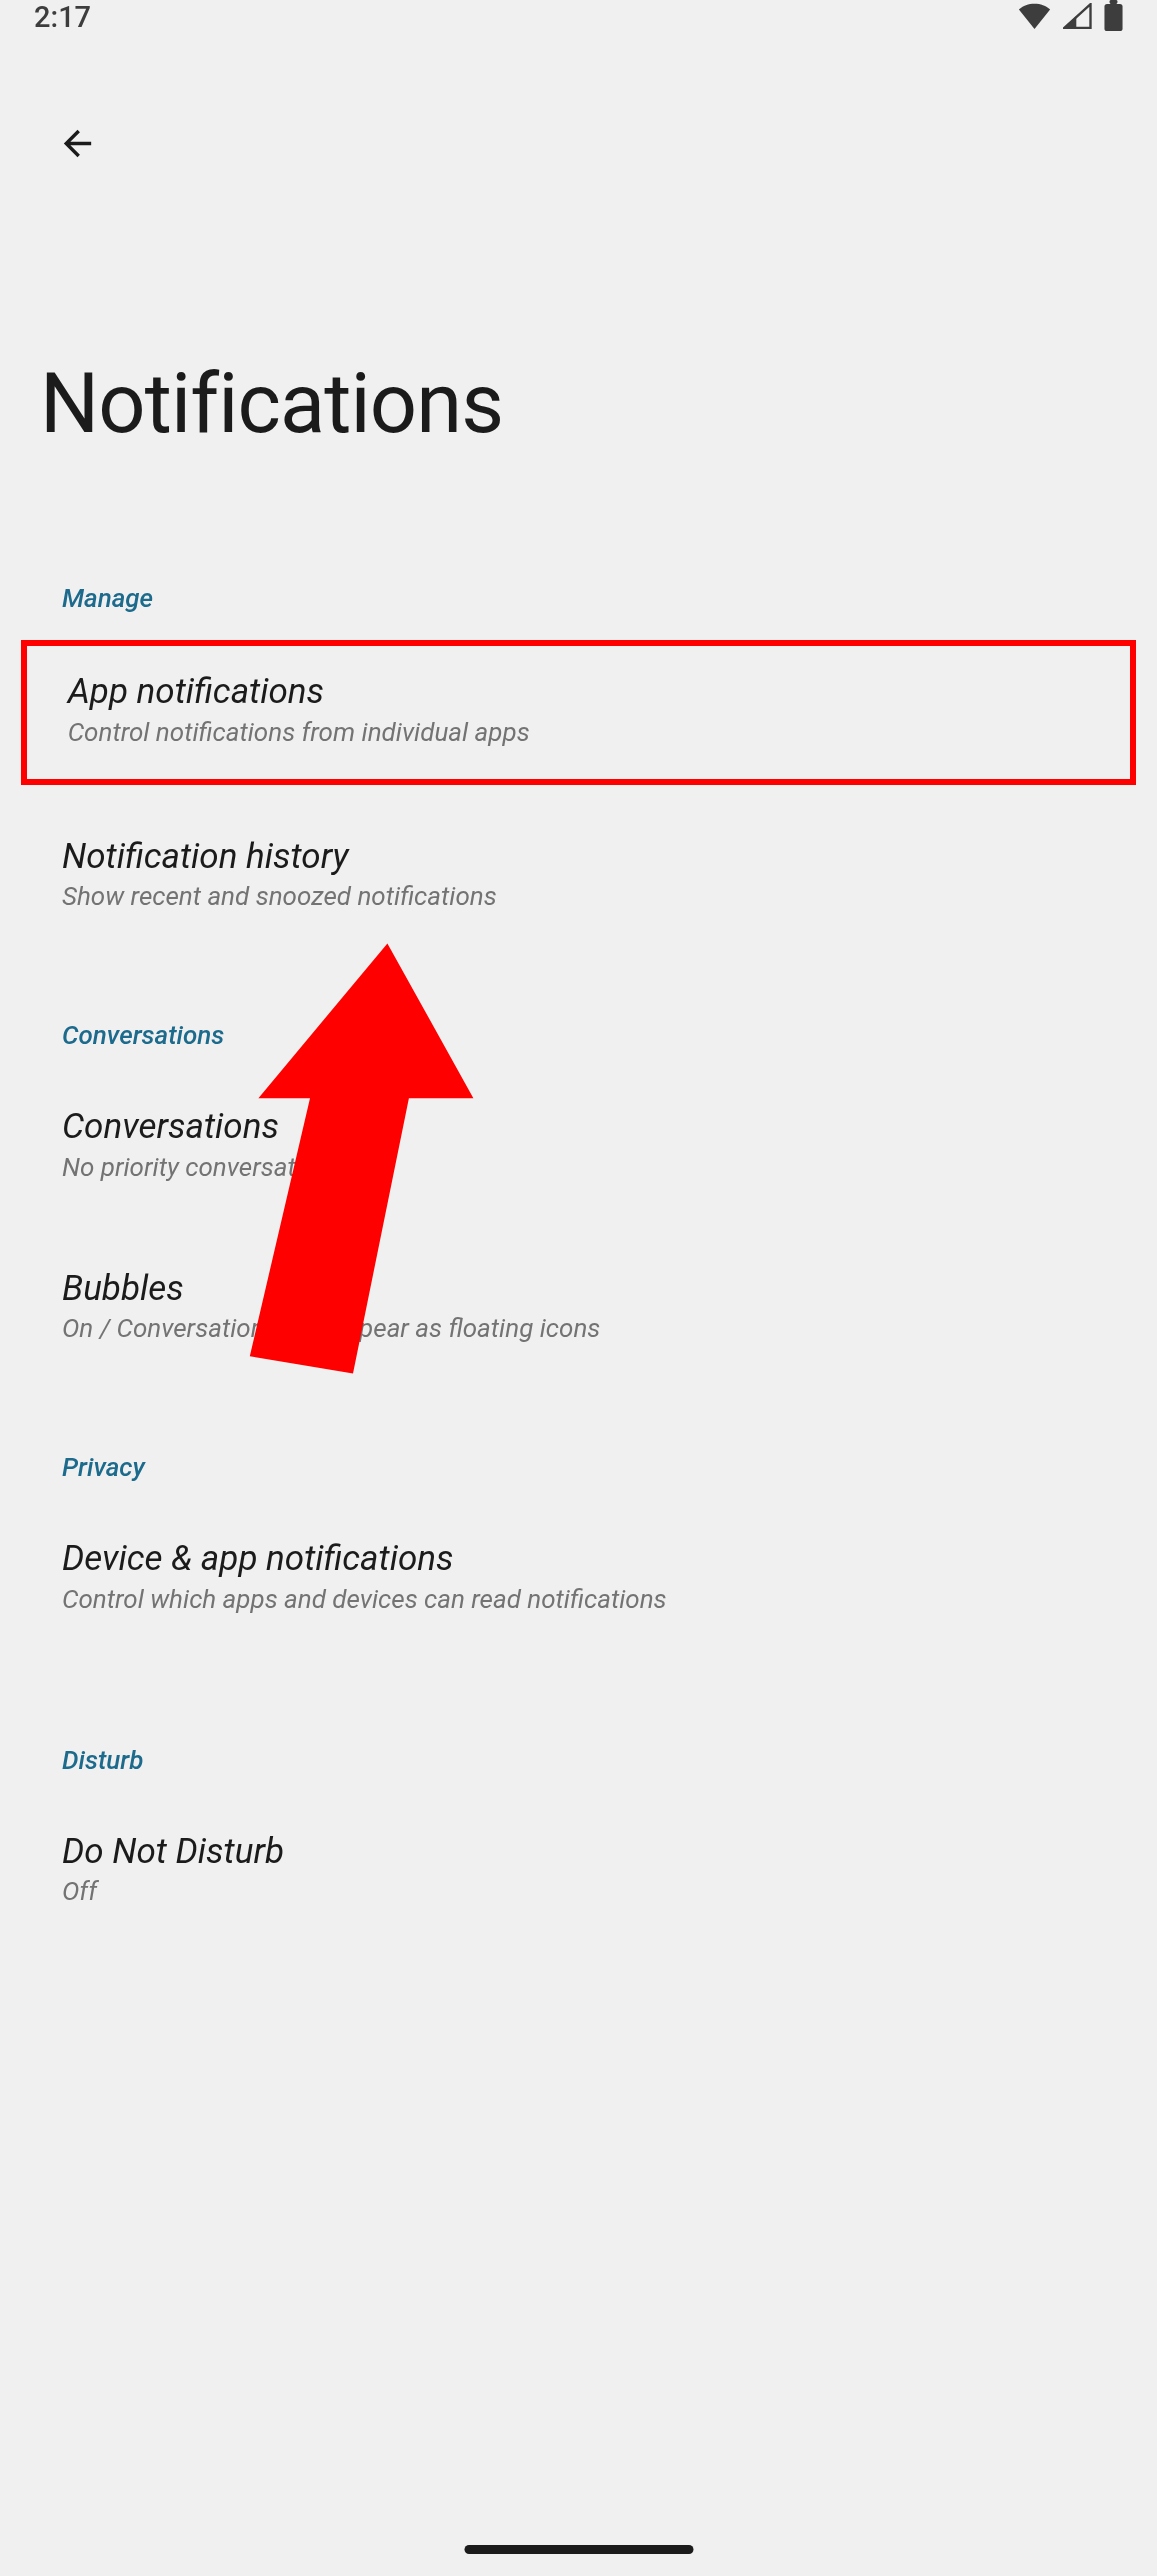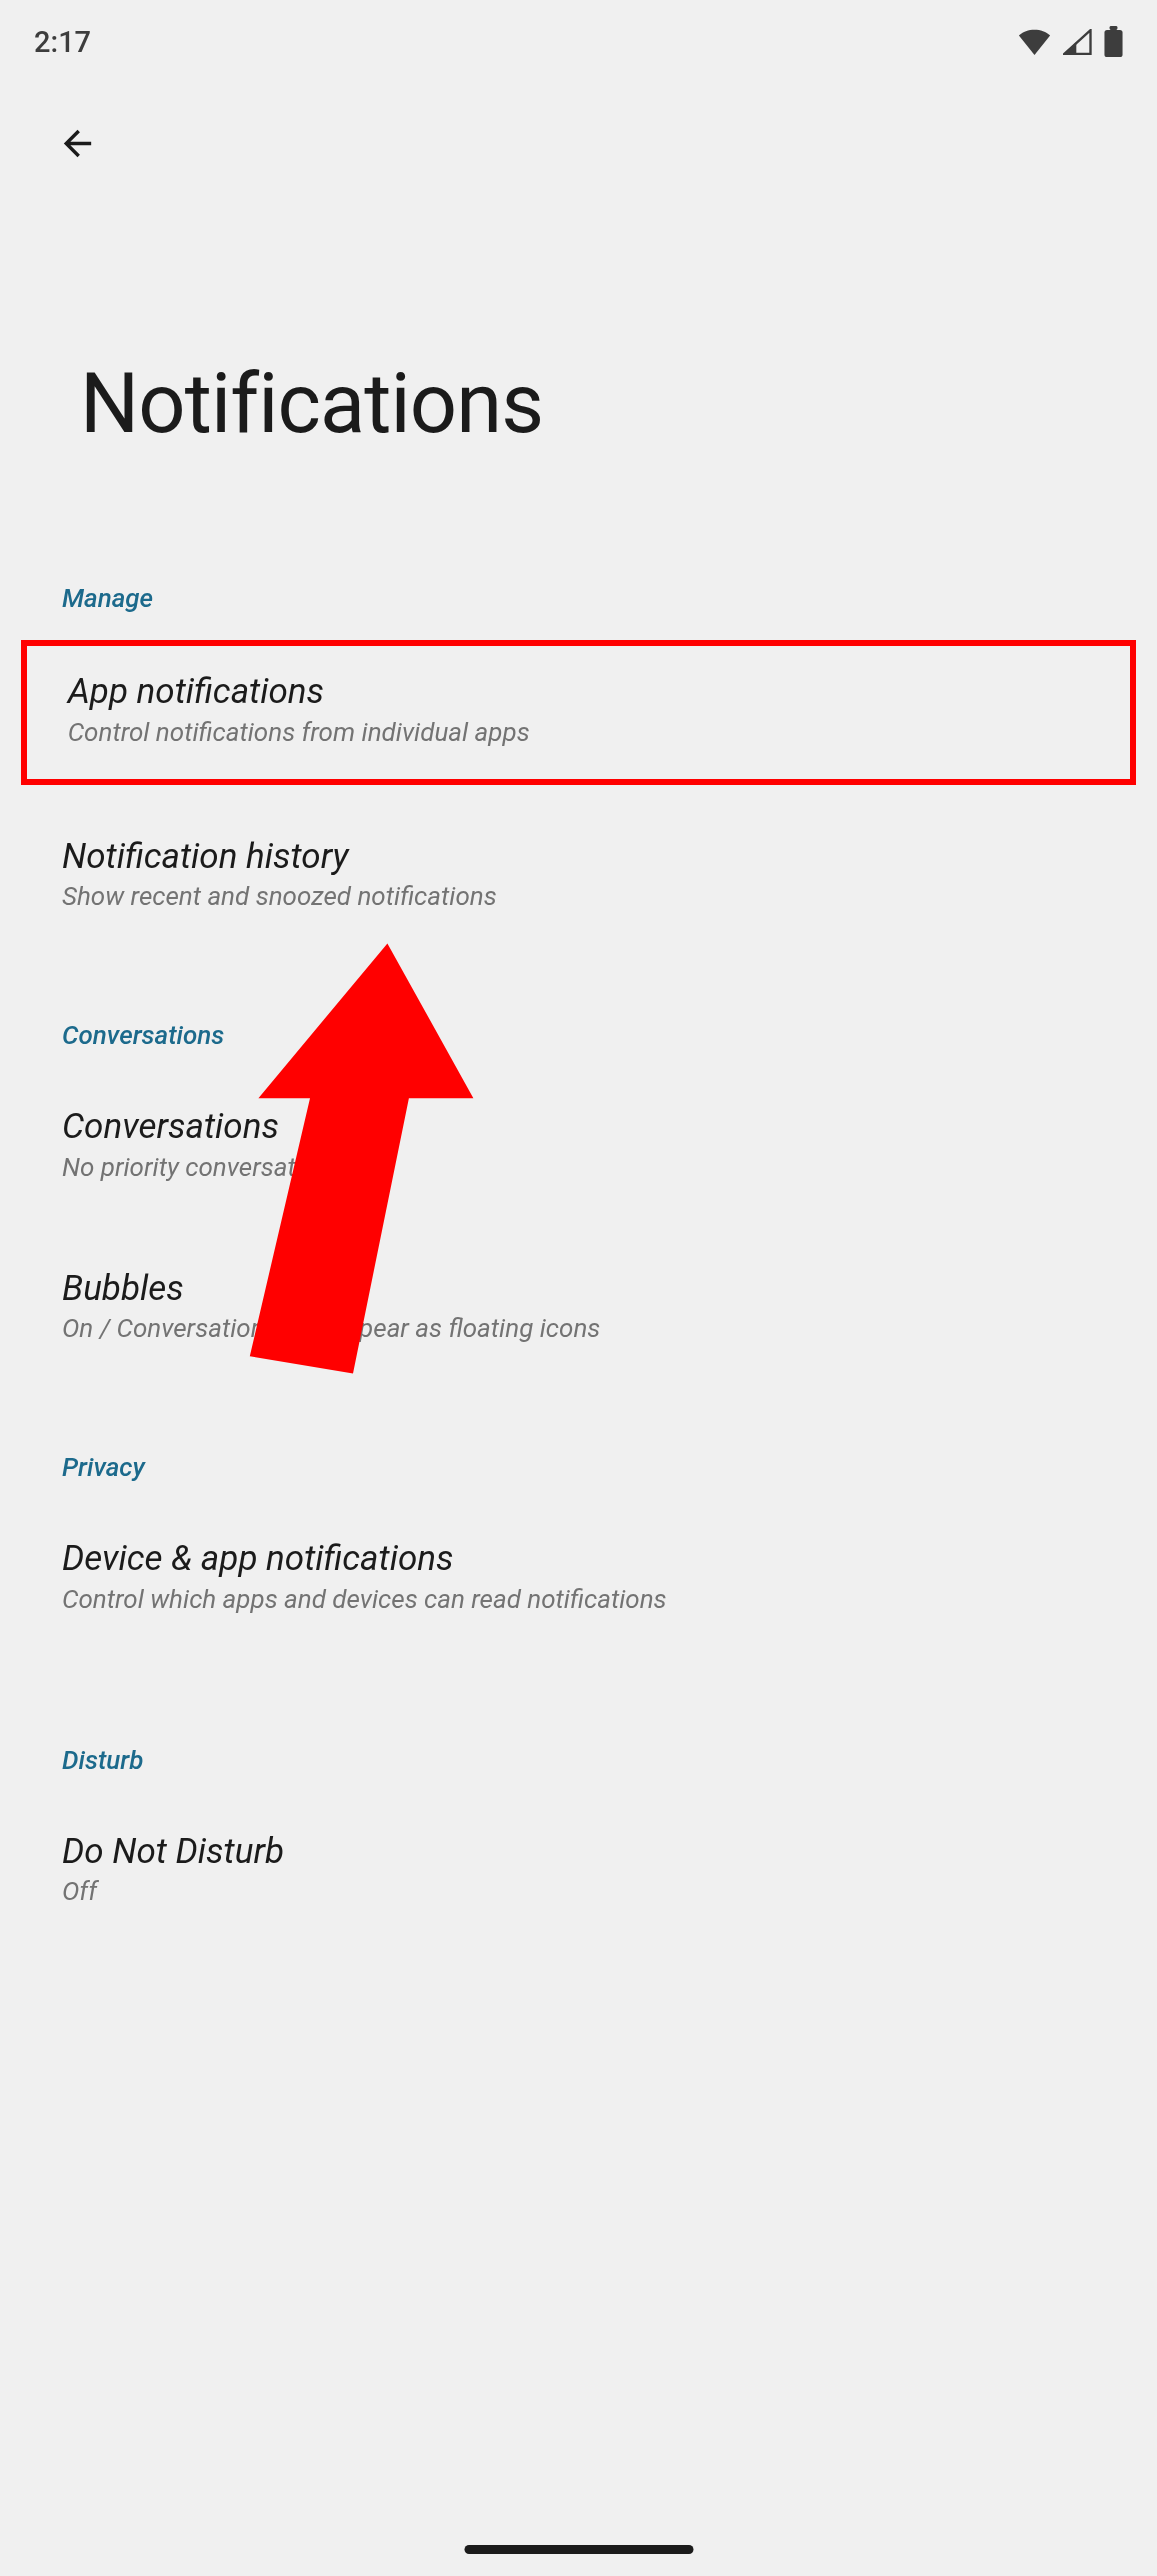--- a/index.html
+++ b/index.html
@@ -8,40 +8,40 @@
     font-family: Roboto, "Segoe UI", Arial, sans-serif;
     background: #f0f0f0;
     color: #1b1b1b;
     position: relative;
   }
 
   
   .status-bar {
     height: 83px;
     display: flex;
-    align-items: center;
+    align-items: flex-start;
     justify-content: space-between;
     padding: 0 34px;
     color: #3d3d3d;
   }
   .status-left { font-size: 29px; font-weight: 500; }
   .status-right { display: flex; align-items: center; gap: 12px; }
   .status-right svg { display: block; }
 
   
   .back-row { padding: 29px 46px 0 46px; }
   .back-btn {
     width: 62px; height: 62px;
     background: none; border: none; cursor: pointer;
     display: flex; align-items: center; justify-content: center;
   }
 
   
   .page-title {
-    padding: 181px 60px 103px 80px;
+    padding: 181px 60px 103px 40px;
     font-size: 83px;
     font-weight: 400;
     letter-spacing: -0.9px;
   }
 
   
   .section-header {
     padding: 27.6px 62px 27.6px 62px;
     font-size: 26px;
     font-weight: 500;

